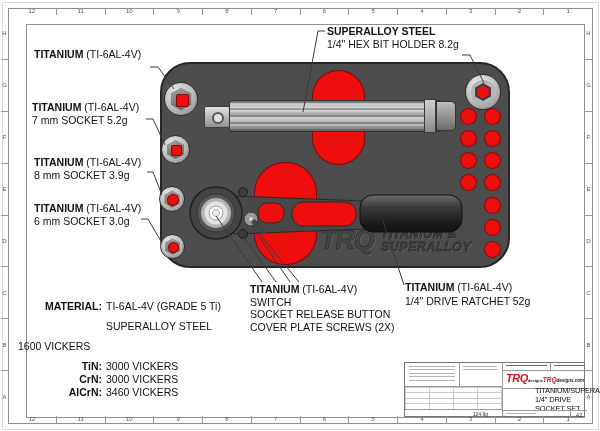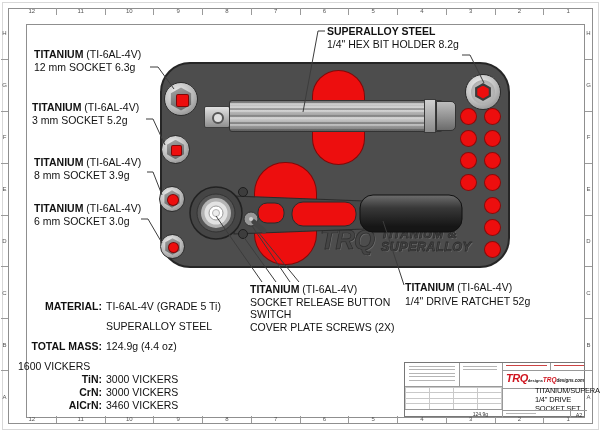--- a/index.html
+++ b/index.html
@@ -226,63 +226,58 @@
       <polyline points="216,216 262,282"></polyline>
       <polyline points="243,236 276,282"></polyline>
       <polyline points="252,226 290,282"></polyline>
       <polyline points="258,232 299,282"></polyline>
       <polyline points="383,221 404,285"></polyline>
     </g>
   </svg>
 
   <div class="callout" style="left:34px;top:48px;">
     <div><b>TITANIUM</b> <span>(TI-6AL-4V)</span></div>
-    <div>12 mm SOCKET 6.3g</div>
   </div>
   <div class="callout" style="left:32px;top:101px;">
     <div><b>TITANIUM</b> <span>(TI-6AL-4V)</span></div>
-    <div>3 mm SOCKET 5.2g</div>
+    <div>7 mm SOCKET 5.2g</div>
   </div>
   <div class="callout" style="left:34px;top:156px;">
     <div><b>TITANIUM</b> <span>(TI-6AL-4V)</span></div>
     <div>8 mm SOCKET 3.9g</div>
   </div>
   <div class="callout" style="left:34px;top:202px;">
     <div><b>TITANIUM</b> <span>(TI-6AL-4V)</span></div>
     <div>6 mm SOCKET 3.0g</div>
   </div>
   <div class="callout" style="left:327px;top:25px;">
     <div><b>SUPERALLOY STEEL</b></div>
     <div>1/4" HEX BIT HOLDER 8.2g</div>
   </div>
   <div class="callout" style="left:250px;top:283px;">
     <div><b>TITANIUM</b> <span>(TI-6AL-4V)</span></div>
     <div>
+        <div>SWITCH</div>
         <div>SOCKET RELEASE BUTTON</div>
-        <div>SWITCH</div>
         <div>COVER PLATE SCREWS (2X)</div>
       </div>
   </div>
   <div class="callout" style="left:405px;top:281px;line-height:13.5px;">
     <div><b>TITANIUM</b> <span>(TI-6AL-4V)</span></div>
     <div>1/4" DRIVE RATCHET 52g</div>
   </div>
 
   <div class="spec-rows">
       <div class="spec-row">
       <span class="spec-label">MATERIAL:</span>
       <span class="spec-value">TI-6AL-4V (GRADE 5 Ti)</span>
     </div>
       <div class="spec-row">
       <span class="spec-label"></span>
       <span class="spec-value">SUPERALLOY STEEL</span>
-    </div>
-      <div class="spec-row">
-      <span class="spec-label">TOTAL MASS:</span>
-      <span class="spec-value">124.9g (4.4 oz)</span>
     </div>
       <div class="spec-row">
       <span class="spec-value">1600 VICKERS</span>
     </div>
       <div class="spec-row">
       <span class="spec-label">TiN:</span>
       <span class="spec-value">3000 VICKERS</span>
     </div>
       <div class="spec-row">
       <span class="spec-label">CrN:</span>

